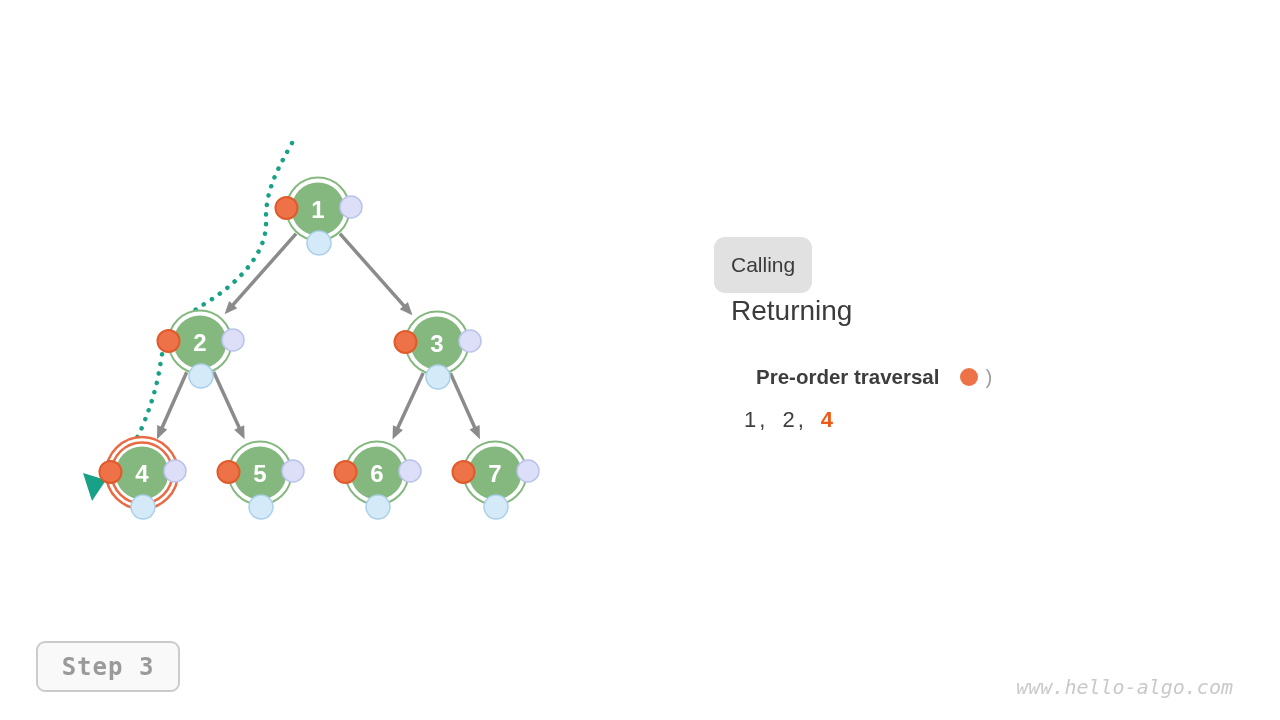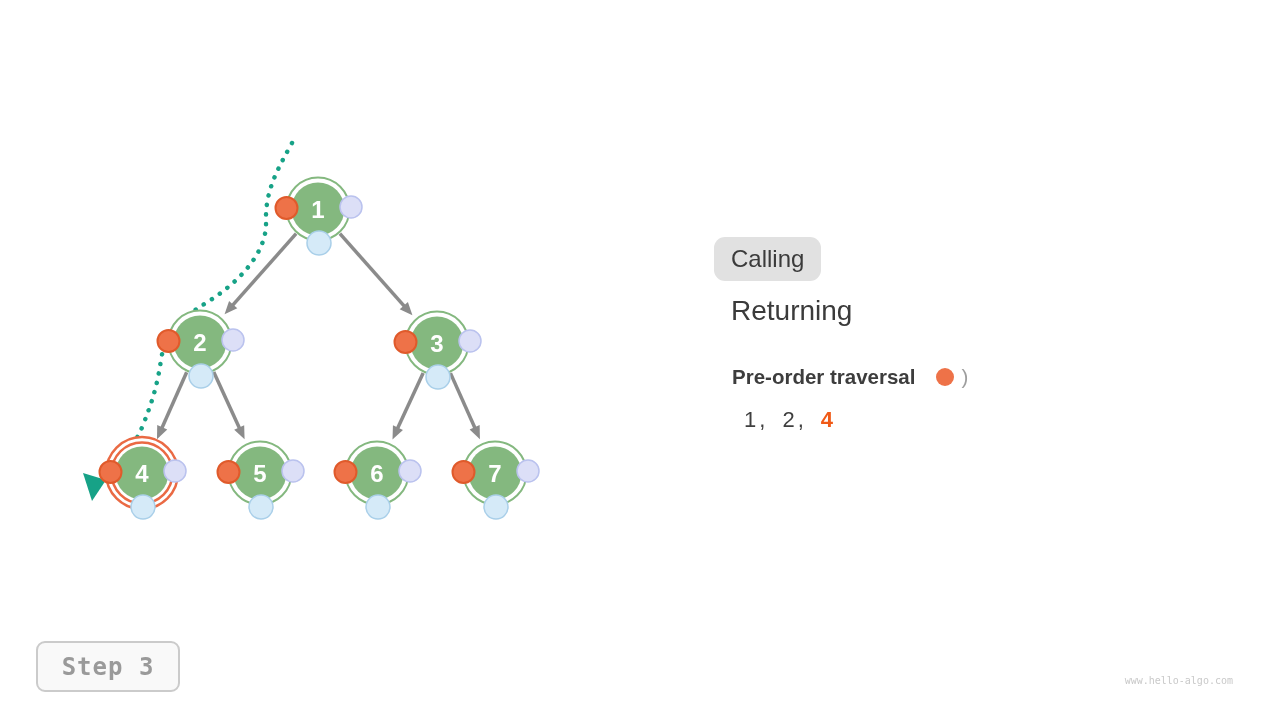--- a/index.html
+++ b/index.html
@@ -3,49 +3,49 @@
 <meta charset="utf-8">
 <style>
   html,body{margin:0;padding:0;}
   body{
     width:1280px;height:720px;background:#ffffff;position:relative;overflow:hidden;
     font-family:"Liberation Sans", sans-serif;
   }
   .stage{position:absolute;inset:0;}
   #tree-svg{position:absolute;left:0;top:0;}
   .legend-calling{
-    position:absolute;left:714px;top:237px;height:44px;padding:0 17px;
+    position:absolute;left:714px;top:237px;height:56px;padding:0 17px;
     background:#e1e1e1;border-radius:11px;display:flex;align-items:center;
-    font-size:24px;color:#3b3b3b;cursor:pointer;
+    font-size:21px;color:#3b3b3b;cursor:pointer;
   }
   .legend-returning{
     position:absolute;left:731px;top:295px;font-size:28px;color:#3b3b3b;cursor:pointer;
   }
   .trav-line{
     position:absolute;left:732px;top:365px;display:flex;align-items:center;
     font-size:20.5px;white-space:pre;
   }
-  .trav-title{font-weight:bold;color:#3d3d3d;margin-right:12px;}
+  .trav-title{font-weight:bold;color:#3d3d3d;margin-right:12px;margin-left:24px;}
   .trav-note{color:#9e9e9e;}
   .dot-icon{width:18px;height:18px;border-radius:50%;background:#ee7248;display:inline-block;margin:0 7px 0 9px;}
   .trav-suffix{color:#9e9e9e;}
   .sequence{position:absolute;left:744px;top:407px;display:flex;font-size:22px;color:#3f3f3f;}
   .seq-item{margin-right:17px;display:flex;}
   .seq-num.hl{color:#f05a17;font-weight:bold;}
   .comma{margin-left:3px;color:#3f3f3f;}
   .step{
     position:absolute;left:36px;top:641px;width:144px;height:51px;box-sizing:border-box;
     border:2px solid #cbcbcb;border-radius:9px;background:#f9f9f9;
     display:flex;align-items:center;justify-content:center;
     font-family:"DejaVu Sans Mono", monospace;font-size:24px;font-weight:700;
     color:#9a9a9a;letter-spacing:1px;
   }
   .watermark{
     position:absolute;right:47px;top:675px;
-    font-family:"DejaVu Sans Mono", monospace;font-size:10px;color:#c9c9c9;
+    font-family:"DejaVu Sans Mono", monospace;font-size:20px;color:#c9c9c9;font-style:italic;
   }
 </style>
 </head>
 <body>
 
 <div class="stage">
 
   <svg id="tree-svg" width="660" height="620" viewBox="0 0 660 620">
       <line x1="296.0990430494172" y1="233.68497690192802" x2="231.192272020527" y2="306.8426086548298" stroke="#8b8b8b" stroke-width="3.5"></line>
       <polygon points="224.55561839913827,314.32290468571705 229.06910528995562,300.9483603537998 237.2974309239316,308.2486793373274" fill="#8b8b8b"></polygon>

